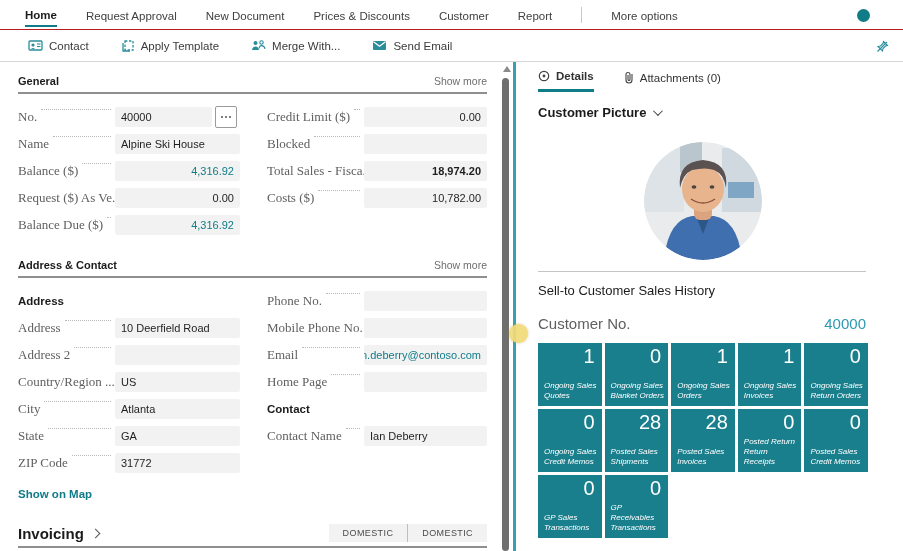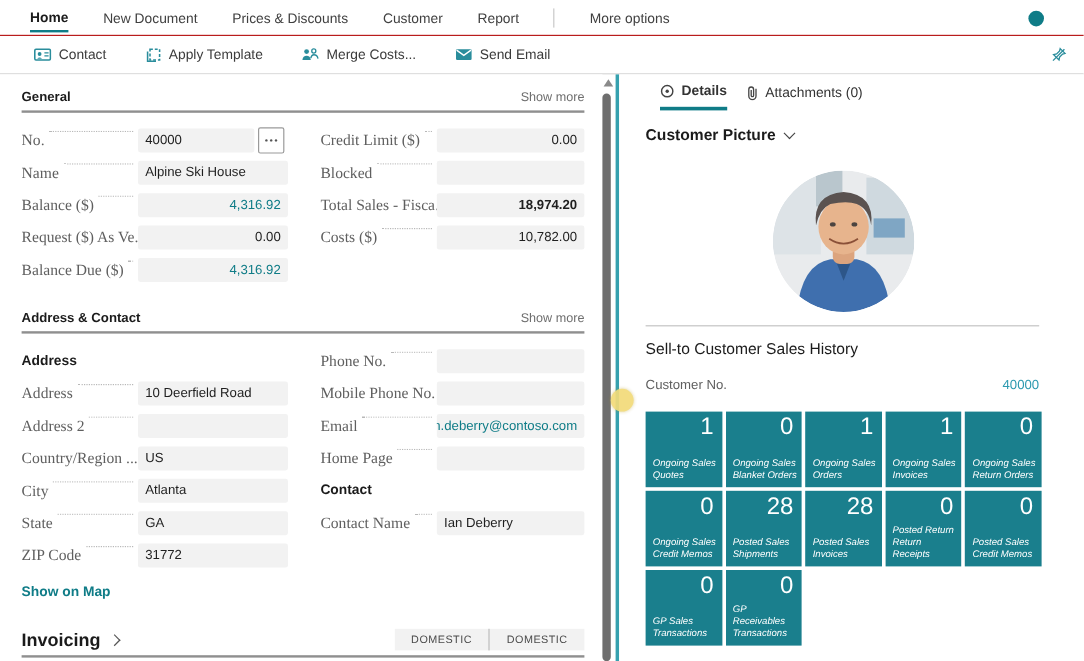--- a/index.html
+++ b/index.html
@@ -86,55 +86,56 @@
     border-bottom:6px solid #8a8a8a; }
   #right-scroll-thumb { position:absolute; left:884px; top:107px; width:7px;
     height:268px; background:#6e6e6e; border-radius:4px; }
   #cursor-dot { position:absolute; left:509px; top:324px; width:19px; height:19px;
     border-radius:50%; background:#F2DB79; opacity:.92; z-index:30;
     box-shadow:0 0 3px rgba(180,150,30,.5); }
 
   
   #right-panel { position:absolute; left:516px; top:62px; width:387px; height:489px;
     background:#fff; }
-  #tabs { position:absolute; left:34px; top:8px; display:flex; gap:16px; }
+  #tabs { position:absolute; left:22px; top:8px; display:flex; gap:30px; }
   .tab { display:flex; align-items:center; gap:6px; font-size:11.5px; color:#333;
     padding-bottom:7px; cursor:pointer; }
   .tab.active { font-weight:bold; border-bottom:3px solid #0F7C87; }
   .tab svg { display:block; }
 
   #cp-header { position:absolute; left:22px; top:43px; font-size:13px;
     font-weight:bold; color:#1b1b1b; display:flex; align-items:center; gap:7px; }
   .chev-down { width:7px; height:7px; border-right:1.5px solid #444;
     border-bottom:1.5px solid #444; transform:rotate(45deg) translateY(-2px); }
 
   #photo { position:absolute; left:128px; top:80px; width:118px; height:118px;
     border-radius:50%; overflow:hidden; }
   #rp-divider { position:absolute; left:22px; top:209px; width:328px; height:1px;
     background:#c4c4c4; }
   #sh-title { position:absolute; left:22px; top:221px; font-size:13px;
     font-weight:normal; color:#1b1b1b; }
   #cust-no-row { position:absolute; left:22px; top:253px; width:328px;
-    display:flex; justify-content:space-between; font-size:11px; }
+    display:flex; justify-content:space-between; font-size:15px; }
   #cust-no-label { color:#5f5f5f; }
   #cust-no-value { color:#2E9AB0; cursor:pointer; }
 
   #tiles { position:absolute; left:22px; top:281px; width:330px; display:grid;
     grid-template-columns:repeat(5, 1fr); gap:3px; }
   .tile { position:relative; height:63px; background:#1A7F8D; cursor:pointer; }
   .tile-value { position:absolute; top:2px; right:7px; font-size:20px;
     color:#fff; font-weight:400; }
   .tile-label { position:absolute; left:6px; right:3px; bottom:5px; font-size:8px;
     line-height:1.25; color:#fff;font-style:italic; }
 </style>
 </head>
 <body>
 
 <div id="menubar">
     <div class="menu-item active">Home</div>
+    <div class="menu-item">Request Approval</div>
     <div class="menu-item">New Document</div>
     <div class="menu-item">Prices &amp; Discounts</div>
     <div class="menu-item">Customer</div>
     <div class="menu-item">Report</div>
     <div class="menu-divider"></div>
     <div class="menu-item">More options</div>
   </div>
 <div id="help-circle"></div>
 
 <div id="toolbar">
@@ -161,21 +162,21 @@
     </div>
     <div class="tool-item">
       <span>
         <svg width="15" height="13" viewBox="0 0 15 13">
           <circle cx="4.5" cy="4" r="2" fill="#2A8D9C"></circle>
           <path d="M1 11 Q1.5 7.5 4.5 7.5 Q7.5 7.5 8 11 Z" fill="#2A8D9C"></path>
           <circle cx="10.5" cy="3.5" r="1.7" fill="none" stroke="#2A8D9C" stroke-width="1.1"></circle>
           <path d="M8 9.5 Q8.6 6.6 10.5 6.6 Q13.4 6.6 14 9.8" fill="none" stroke="#2A8D9C" stroke-width="1.1"></path>
         </svg>
       </span>
-      <span>Merge Costs...</span>
+      <span>Merge With...</span>
     </div>
     <div class="tool-item">
       <span>
         <svg width="15" height="11" viewBox="0 0 15 11">
           <rect x="1" y="1" width="13" height="9" rx="1" fill="#2A8D9C"></rect>
           <path d="M1.5 1.8 L7.5 6.2 L13.5 1.8" fill="none" stroke="#fff" stroke-width="1.2"></path>
         </svg>
       </span>
       <span>Send Email</span>
     </div>

